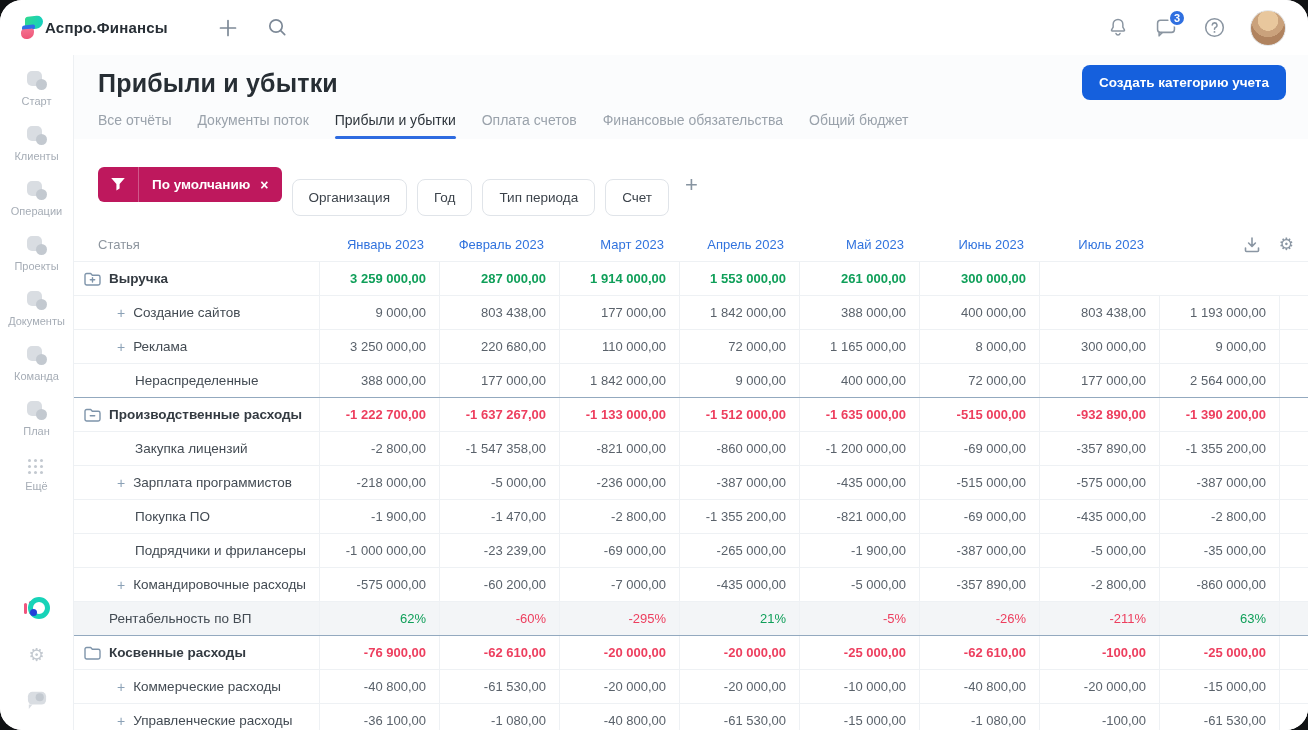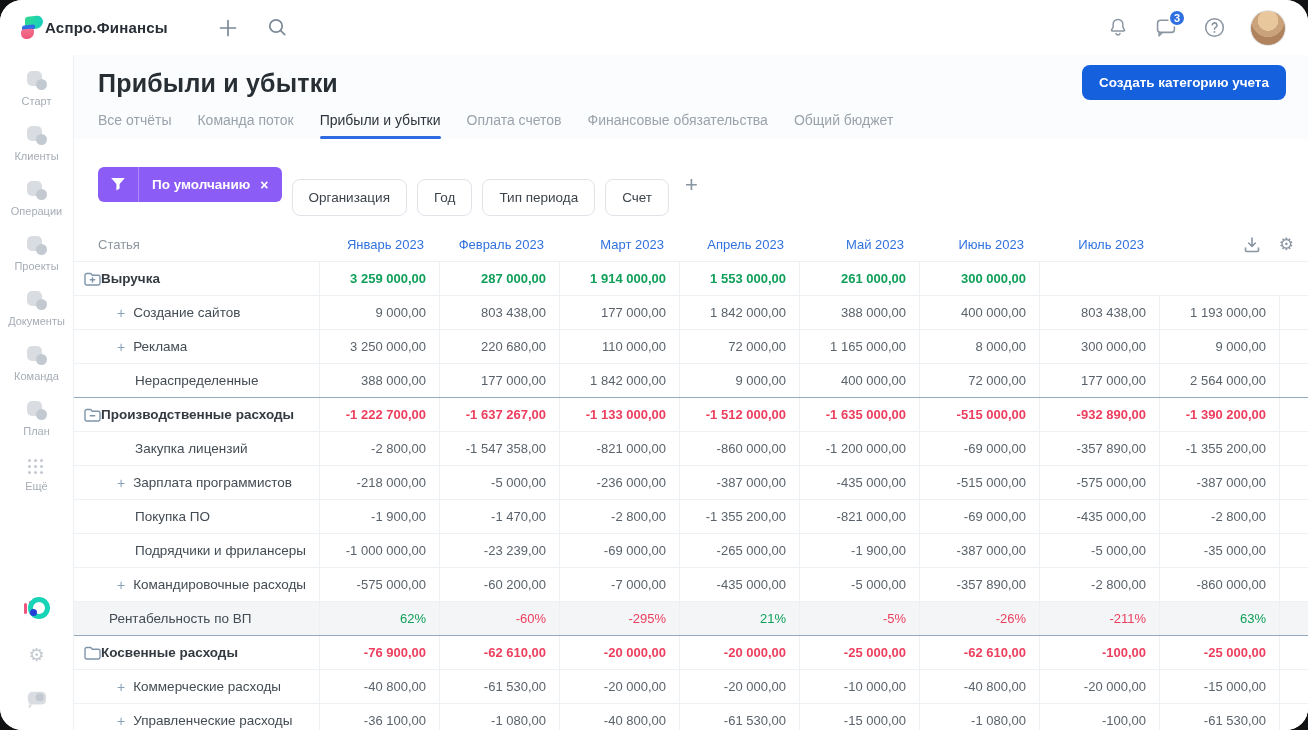--- a/index.html
+++ b/index.html
@@ -41,39 +41,39 @@
   .page-head{padding:14px 22px 0 24px;position:relative;}
   .page-title{font-size:25px;font-weight:700;color:#272e34;letter-spacing:.2px;}
   .create-btn{position:absolute;right:22px;top:10px;height:35px;padding:0 17px;background:#1560dd;color:#fff;border:none;border-radius:8px;font-size:13.5px;font-weight:600;font-family:inherit;cursor:pointer;}
   .tabs{display:flex;gap:26px;margin-top:14px;}
   .tab{font-size:14px;color:#9aa2ab;padding-bottom:11px;position:relative;cursor:pointer;white-space:nowrap;}
   .tab.active{color:#2d343b;font-weight:500;}
   .tab.active::after{content:"";position:absolute;left:0;right:0;bottom:0;height:3px;border-radius:2px;background:#2e6be0;}
   .work{flex:1;background:#fff;display:flex;flex-direction:column;min-height:0;}
   
   .filters{display:flex;align-items:center;gap:10px;padding:14px 0 12px 24px;}
-  .f-default{display:flex;align-items:center;height:35px;background:#8b5cf6;border-radius:6px;color:#fff;cursor:pointer;overflow:hidden;}
+  .f-default{display:flex;align-items:center;height:35px;background:#be185d;border-radius:6px;color:#fff;cursor:pointer;overflow:hidden;}
   .f-funnel{width:40px;height:100%;display:flex;align-items:center;justify-content:center;border-right:1px solid rgba(255,255,255,.28);}
   .f-def-label{padding:0 8px 0 13px;font-size:13.5px;font-weight:600;}
   .f-x{padding:0 13px 0 2px;font-size:14px;font-weight:600;cursor:pointer;}
   .chip{height:35px;padding:0 16px;background:#fff;border:1px solid #e0e4e9;border-radius:8px;font-size:13.5px;color:#3c434b;display:flex;align-items:center;cursor:pointer;white-space:nowrap;margin-top:26px;}
   .f-plus{margin-left:6px;font-size:22px;color:#8794a1;cursor:pointer;line-height:1;}
   
   .table{flex:1;overflow:hidden;position:relative;}
   .t-row{display:grid;grid-template-columns:245px repeat(8,120px) minmax(0,1fr);align-items:stretch;}
   .t-head{height:33px;}
   .t-head .h-first{display:flex;align-items:center;padding-left:24px;font-size:13px;color:#8d959e;}
   .t-head .h-col{display:flex;align-items:center;justify-content:flex-end;padding-right:15px;font-size:13px;color:#3173de;cursor:pointer;}
   .t-head .h-tools{display:flex;align-items:center;justify-content:flex-end;gap:18px;grid-column:9/11;padding-right:14px;}
   .row{height:33px;border-top:1px solid #eef1f4;}
   .row.sep{border-top:1.5px solid #93a9bf;}
   .row.last{border-bottom:1.5px solid #93a9bf;}
   .row.hl{background:#f3f5f7;}
   .name-cell{display:flex;align-items:center;font-size:13.5px;color:#434b53;min-width:0;}
-  .name-cell.section{padding-left:10px;font-weight:700;color:#333a41;}
+  .name-cell.section{padding-left:10px;gap:8px;font-weight:700;color:#333a41;}
   .name-cell.summary{padding-left:35px;}
   .name-cell.child{padding-left:43px;gap:8px;}
   .name-cell.child.noplus{padding-left:61px;}
   .plus-mark{color:#8ba1b6;font-size:14px;font-weight:400;}
   .val{display:flex;align-items:center;justify-content:flex-end;padding-right:13px;font-size:13px;color:#5a626b;border-left:1px solid #eef1f4;font-variant-numeric:tabular-nums;}
   .val.bold{font-weight:700;}
   .val.green{color:#0f9f59;}
   .val.red{color:#ed3e5e;}
   .tail{border-left:1px solid #eef1f4;}
   .ficon{display:inline-flex;}
@@ -204,21 +204,21 @@
         </div>
       </div>
     </div>
 
     <div class="main">
       <div class="page-head">
         <div class="page-title">Прибыли и убытки</div>
         <button class="create-btn">Создать категорию учета</button>
         <div class="tabs" id="tabs">
             <div class="tab">Все отчёты</div>
-            <div class="tab">Команда поток</div>
+            <div class="tab">Документы поток</div>
             <div class="tab active">Прибыли и убытки</div>
             <div class="tab">Оплата счетов</div>
             <div class="tab">Финансовые обязательства</div>
             <div class="tab">Общий бюджет</div>
           </div>
       </div>
 
       <div class="work">
 
         <div class="filters">

